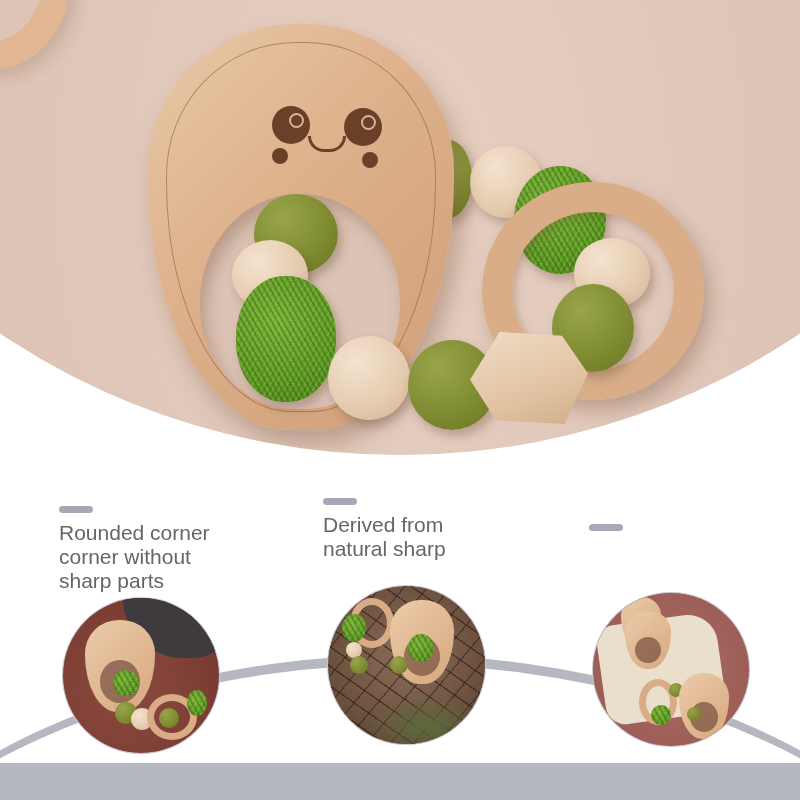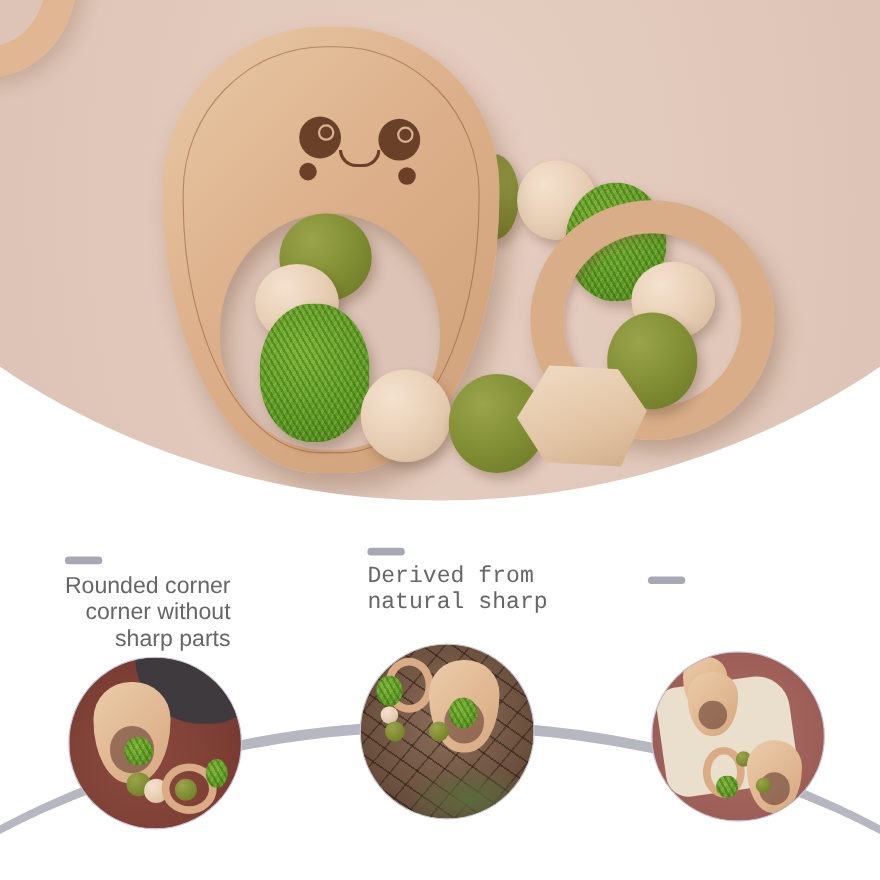--- a/index.html
+++ b/index.html
@@ -78,22 +78,22 @@
   }
 
   
   .arc {
     position: absolute; left: -250px; top: 655px; width: 1300px; height: 900px;
     border-radius: 50%; border-top: 10px solid #b5b7c1;
   }
   .feature { position: absolute; }
   .feature-bar { width: 34px; height: 7px; border-radius: 4px; background: #a6a8b6; margin-bottom: 8px; }
   .feature-text { font-size: 21px; line-height: 24px; color: #666666; }
-  .f1 { left: 59px; top: 506px; text-align: right; }
-  .f2 { left: 334px; top: 498px; font-family: Liberation Mono, monospace; }
+  .f1 { left: 59px; top: 506px; }
+  .f2 { left: 323px; top: 498px; }
   .f3 { left: 589px; top: 524px; }
 
   .photo {
     position: absolute; border-radius: 50%; overflow: hidden;
     border: 1px solid #c9c6d3;
   }
   .p1 { left: 62px; top: 597px; width: 158px; height: 157px; background: radial-gradient(circle at 40% 60%, #8b4a3e 0%, #7a3c32 70%, #5e2f2a 100%); }
   .p2 { left: 327px; top: 585px; width: 159px; height: 160px; background: radial-gradient(circle at 50% 45%, #8a6e5a 0%, #6e5240 60%, #4f3c2d 100%); }
   .p3 { left: 592px; top: 592px; width: 158px; height: 155px; background: radial-gradient(circle at 50% 50%, #ac6f66 0%, #9c5e56 70%, #8a4f48 100%); }
 

